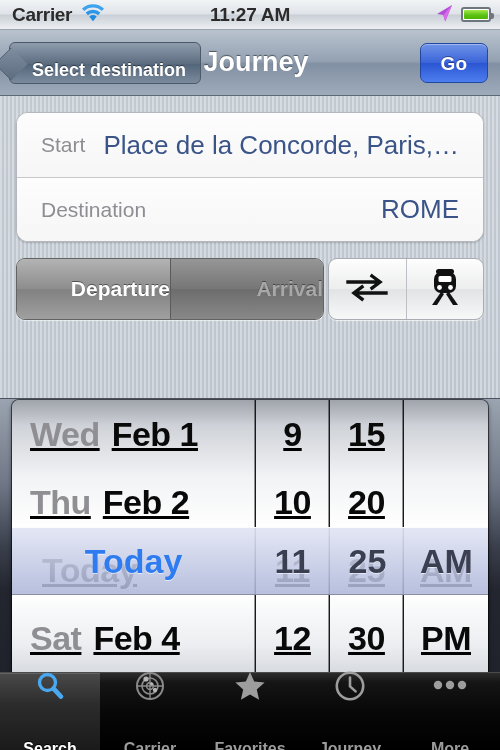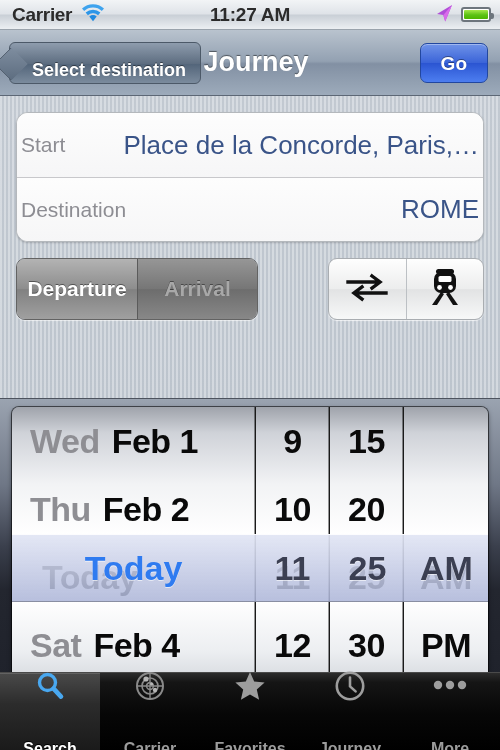--- a/index.html
+++ b/index.html
@@ -83,39 +83,39 @@
       linear-gradient(to bottom,#c6cdd5,#c0c8d1);
     padding:16px;
   }
 
   .card{
     background:#fafafa; border-radius:12px; border:1px solid #b4b8bc;
     box-shadow:0 1px 2px rgba(0,0,0,.18);
     overflow:hidden;
   }
   .row{
-    display:flex; align-items:center; height:64px; padding:0 4px;
+    display:flex; align-items:center; height:64px; padding:0 24px;
     background:linear-gradient(to bottom,#fdfdfd,#f6f6f7);
   }
   .row + .row{ border-top:1px solid #c8c8cb; }
   .row-label{ font-size:21px; color:#8d8d93; flex:0 0 auto; }
   .row-value{
     flex:1; text-align:right; font-size:26px; color:#3a5488;
     overflow:hidden; white-space:nowrap; padding-left:14px;
   }
 
   
   .toolbar{ display:flex; align-items:center; margin-top:16px; }
   .segmented{
     display:flex; height:62px; border-radius:9px; overflow:hidden;
     border:1px solid #636363; box-shadow:0 1px 1px rgba(255,255,255,.6);
   }
   .seg{
-    display:flex; align-items:center; justify-content:center;
-    width:120px; font-size:21px; font-weight:bold;
+    display:flex; align-items:center; justify-content:flex-end;
+    width:153px; font-size:21px; font-weight:bold;
   }
   .seg.on{
     background:linear-gradient(to bottom,#b3b3b3,#8d8d8d 50%,#818181 51%,#a0a0a0);
     color:#ffffff; text-shadow:0 -1px 0 rgba(0,0,0,.45);
   }
   .seg.off{
     background:linear-gradient(to bottom,#969696,#767676 50%,#6d6d6d 51%,#888888);
     color:#a8a8a8; text-shadow:0 -1px 0 rgba(0,0,0,.4);
     border-left:1px solid #5b5b5b;
   }
@@ -126,22 +126,23 @@
     box-shadow:0 1px 1px rgba(255,255,255,.7);
   }
   .iconbtn{ flex:1; display:flex; align-items:center; justify-content:center; }
   .iconbtn + .iconbtn{ border-left:1px solid #bcc0c4; }
 
   
   .picker{
     position:relative; height:330px; width:100%;
     background:linear-gradient(to bottom,#9aa3b0 0%,#6f7786 26%,#3a3f4c 45%,#23262f 58%,#1d2029 100%);
     border-top:1px solid #4d535e;
-    padding:8px 12px;
+    padding:1px 12px;
     overflow:hidden;
+    text-decoration:underline;
   }
   .wheels{
     position:relative; height:322px; display:flex;
     border-radius:7px; overflow:hidden;
     box-shadow:0 0 0 1px rgba(0,0,0,.55), 0 2px 5px rgba(0,0,0,.5);
   }
   .wheel{
     position:relative;
     background:
       linear-gradient(to bottom,

